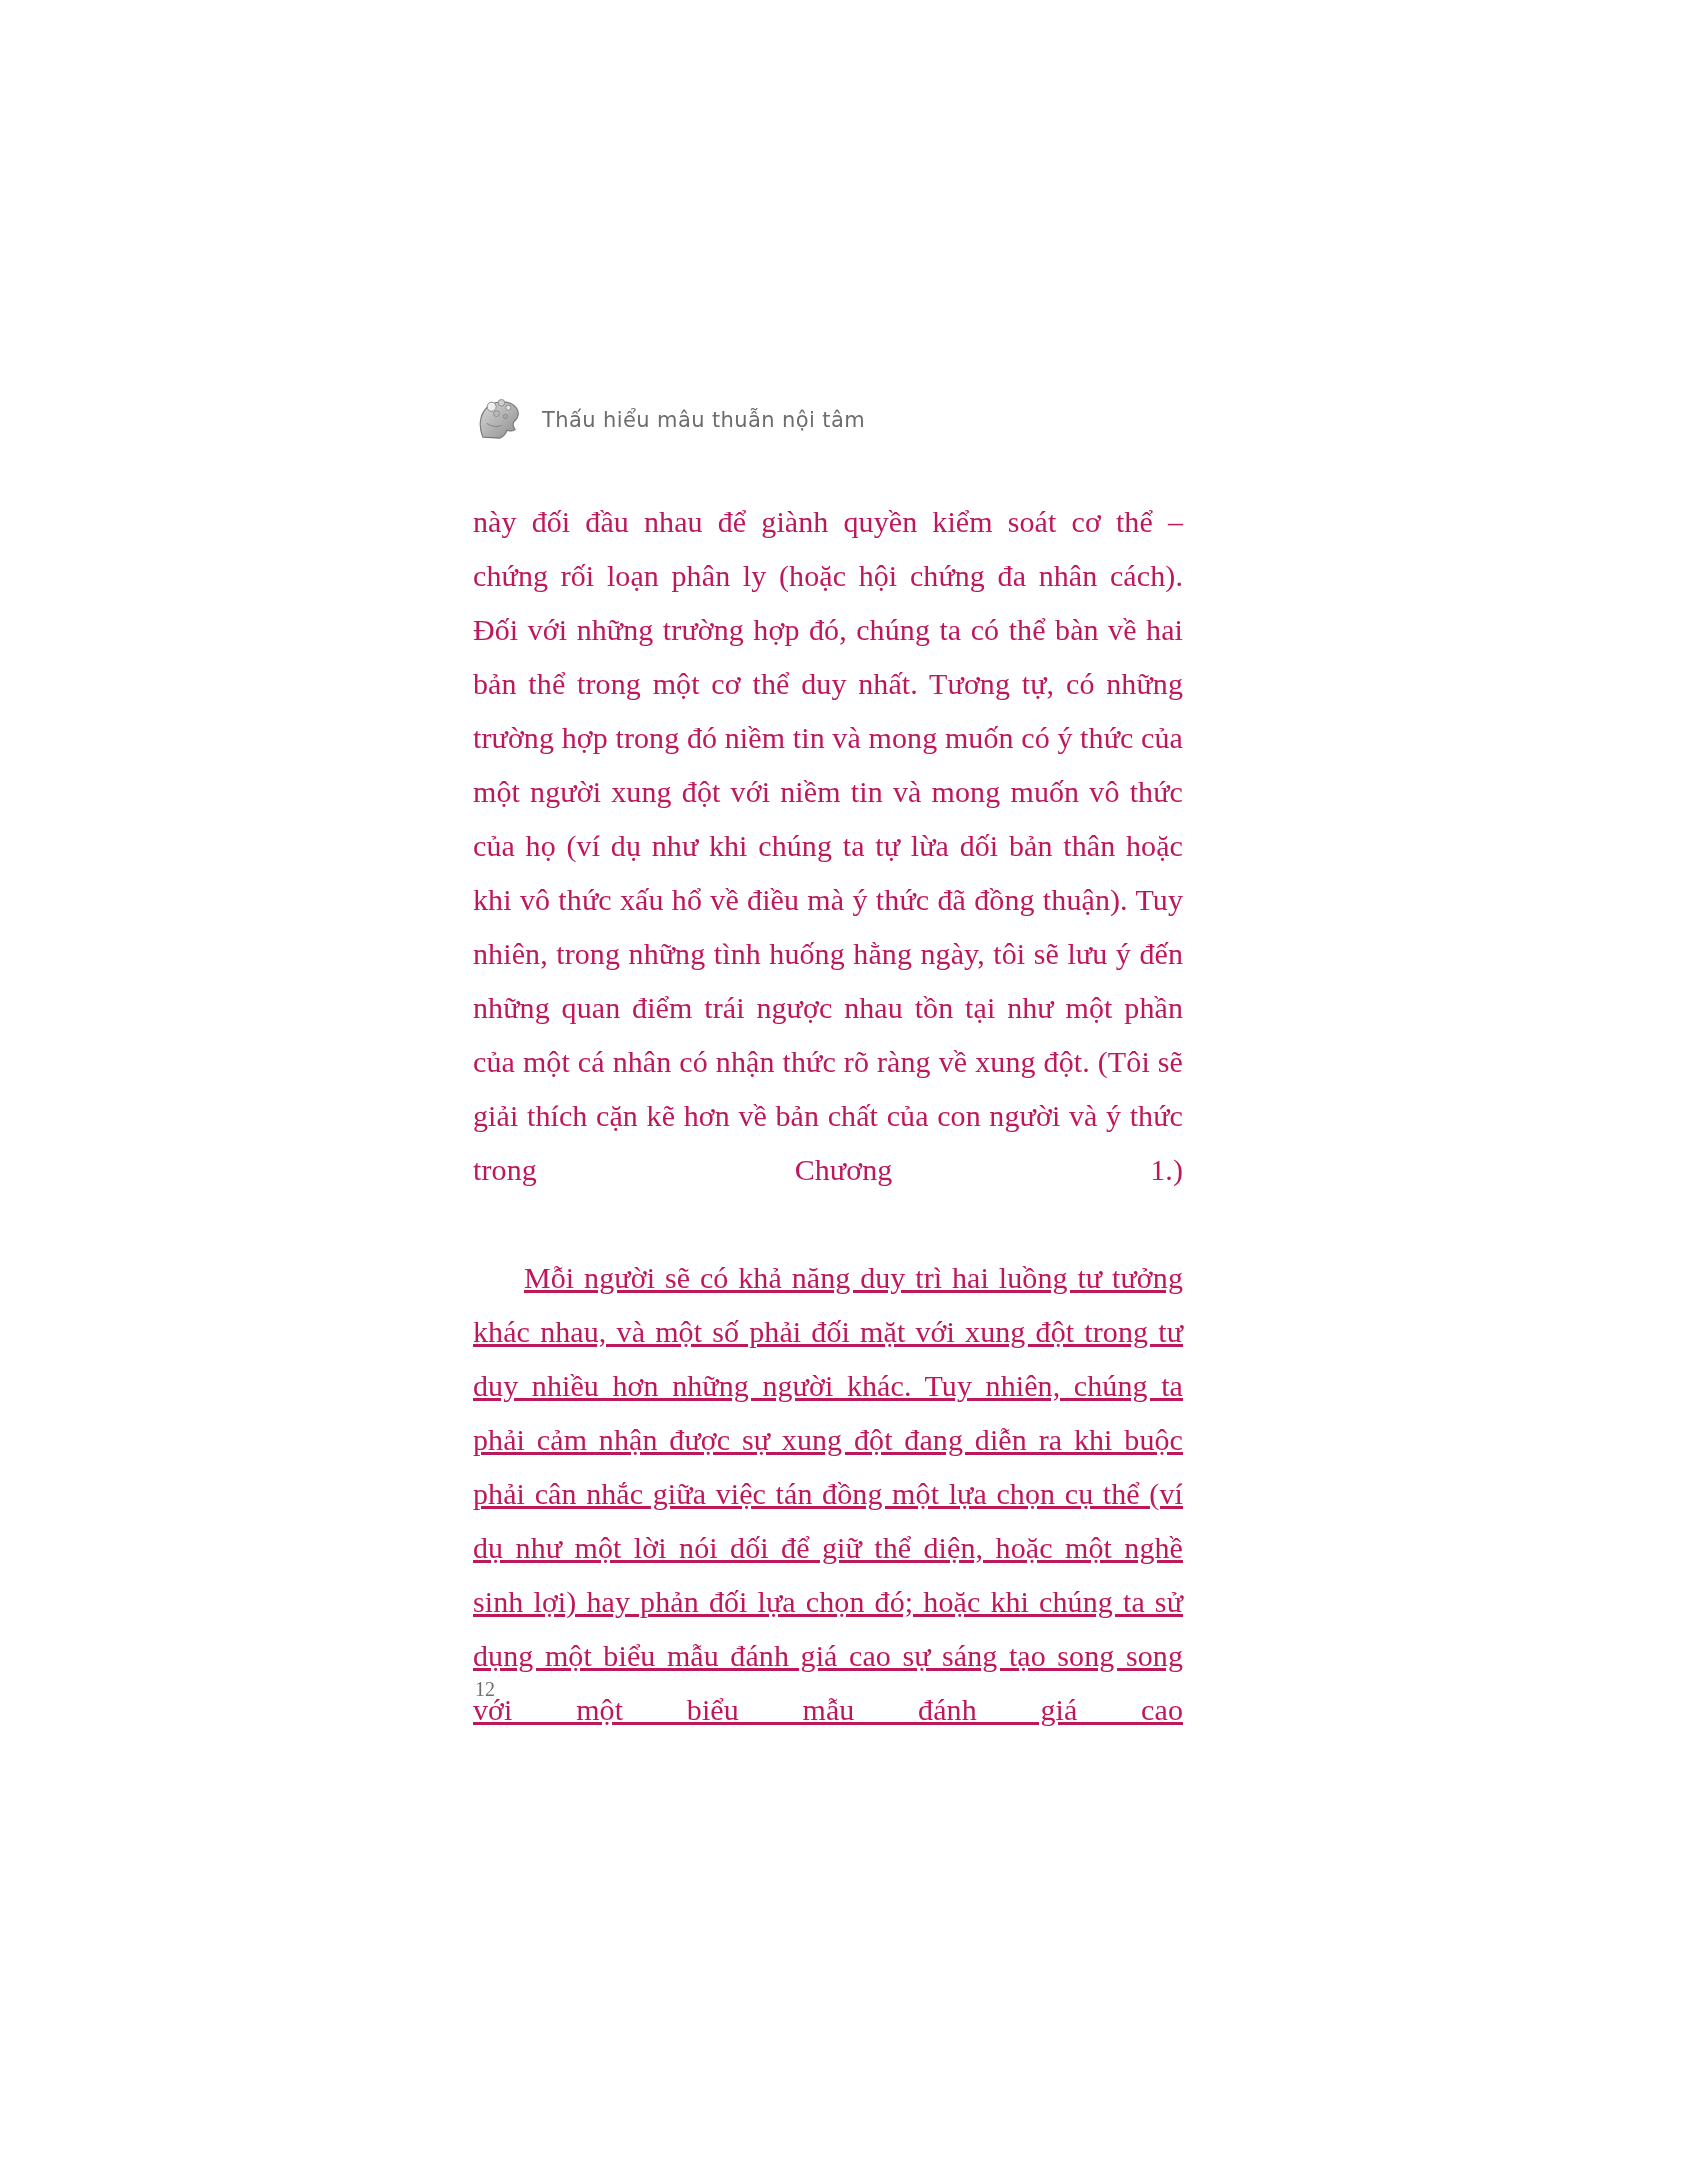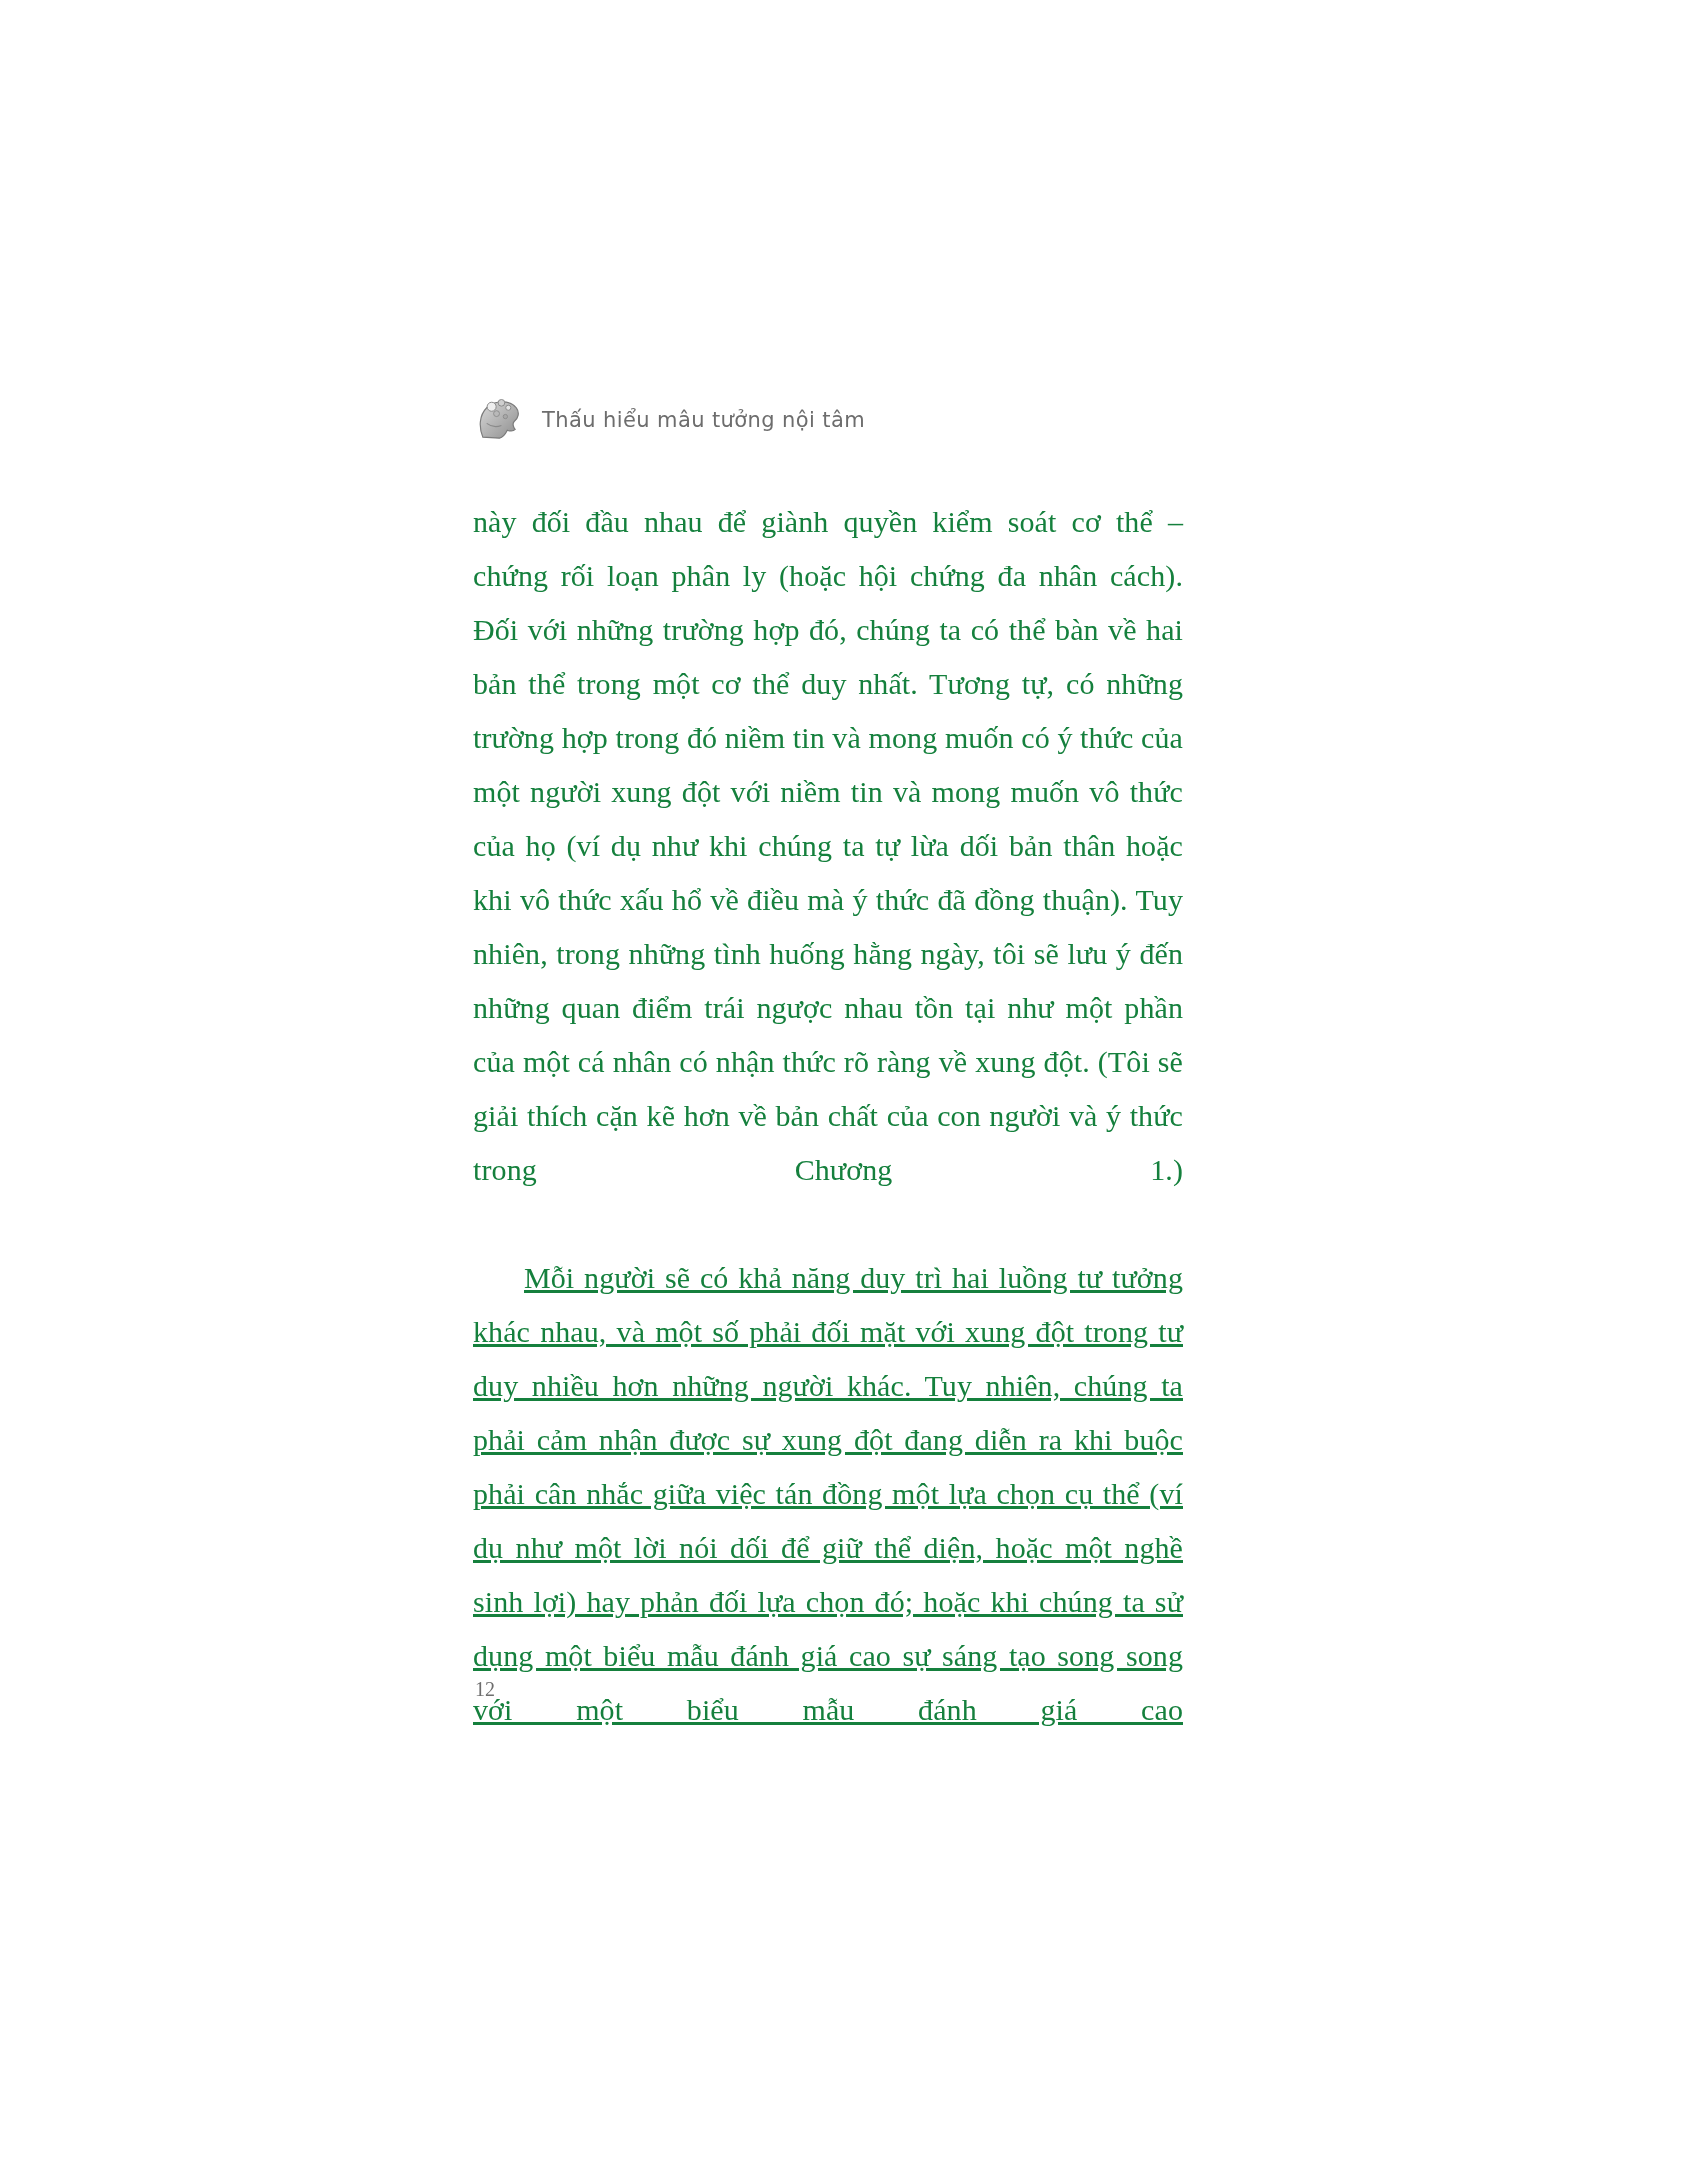--- a/index.html
+++ b/index.html
@@ -43,21 +43,21 @@
     position: absolute;
     left: 473px;
     top: 495px;
     width: 710px;
   }
   .para {
     margin: 0;
     font-family: "Liberation Serif", serif;
     font-size: 30px;
     line-height: 54px;
-    color: #15803d;
+    color: #be185d;
     text-align: justify;
     text-justify: inter-word;
     letter-spacing: 0.1px;
   }
   .para.indent {
     text-indent: 51px;
     text-decoration: underline;
   }
   .para + .para {
     margin-top: 0;
@@ -95,21 +95,21 @@
         </defs>
         <path d="M10 44 C6 34 6 22 14 14 C22 6 38 6 44 14 C48 19 46 25 42 28 C40 30 41 34 43 36 C41 38 37 38 35 37 C33 41 31 44 27 45 Z" fill="url(#g1)" stroke="#7a7a7a" stroke-width="1.2"></path>
         <circle cx="19" cy="13" r="4.6" fill="#efefef" stroke="#8a8a8a" stroke-width="1"></circle>
         <circle cx="29" cy="9" r="3.4" fill="#cfcfcf" stroke="#8a8a8a" stroke-width="1"></circle>
         <circle cx="36" cy="14" r="2.6" fill="#e4e4e4" stroke="#8a8a8a" stroke-width="1"></circle>
         <circle cx="24" cy="20" r="3.0" fill="#b9b9b9" stroke="#8a8a8a" stroke-width="0.9"></circle>
         <circle cx="33" cy="23" r="2.2" fill="#a8a8a8" stroke="#8a8a8a" stroke-width="0.9"></circle>
         <path d="M14 30 C18 33 24 34 29 32" fill="none" stroke="#8a8a8a" stroke-width="1.1"></path>
       </svg>
     </span>
-    <span class="head-text">Thấu hiểu mâu tưởng nội tâm</span>
+    <span class="head-text">Thấu hiểu mâu thuẫn nội tâm</span>
   </div>
 
   <div class="textblock">
     <p class="para">này đối đầu nhau để giành quyền kiểm soát cơ thể – chứng rối loạn phân ly (hoặc hội chứng đa nhân cách). Đối với những trường hợp đó, chúng ta có thể bàn về hai bản thể trong một cơ thể duy nhất. Tương tự, có những trường hợp trong đó niềm tin và mong muốn có ý thức của một người xung đột với niềm tin và mong muốn vô thức của họ (ví dụ như khi chúng ta tự lừa dối bản thân hoặc khi vô thức xấu hổ về điều mà ý thức đã đồng thuận). Tuy nhiên, trong những tình huống hằng ngày, tôi sẽ lưu ý đến những quan điểm trái ngược nhau tồn tại như một phần của một cá nhân có nhận thức rõ ràng về xung đột. (Tôi sẽ giải thích cặn kẽ hơn về bản chất của con người và ý thức trong Chương 1.)</p>
     <p class="para indent">Mỗi người sẽ có khả năng duy trì hai luồng tư tưởng khác nhau, và một số phải đối mặt với xung đột trong tư duy nhiều hơn những người khác. Tuy nhiên, chúng ta phải cảm nhận được sự xung đột đang diễn ra khi buộc phải cân nhắc giữa việc tán đồng một lựa chọn cụ thể (ví dụ như một lời nói dối để giữ thể diện, hoặc một nghề sinh lợi) hay phản đối lựa chọn đó; hoặc khi chúng ta sử dụng một biểu mẫu đánh giá cao sự sáng tạo song song với một biểu mẫu đánh giá cao</p>
   </div>
 
   <div class="folio">12</div>
 
 </div>

